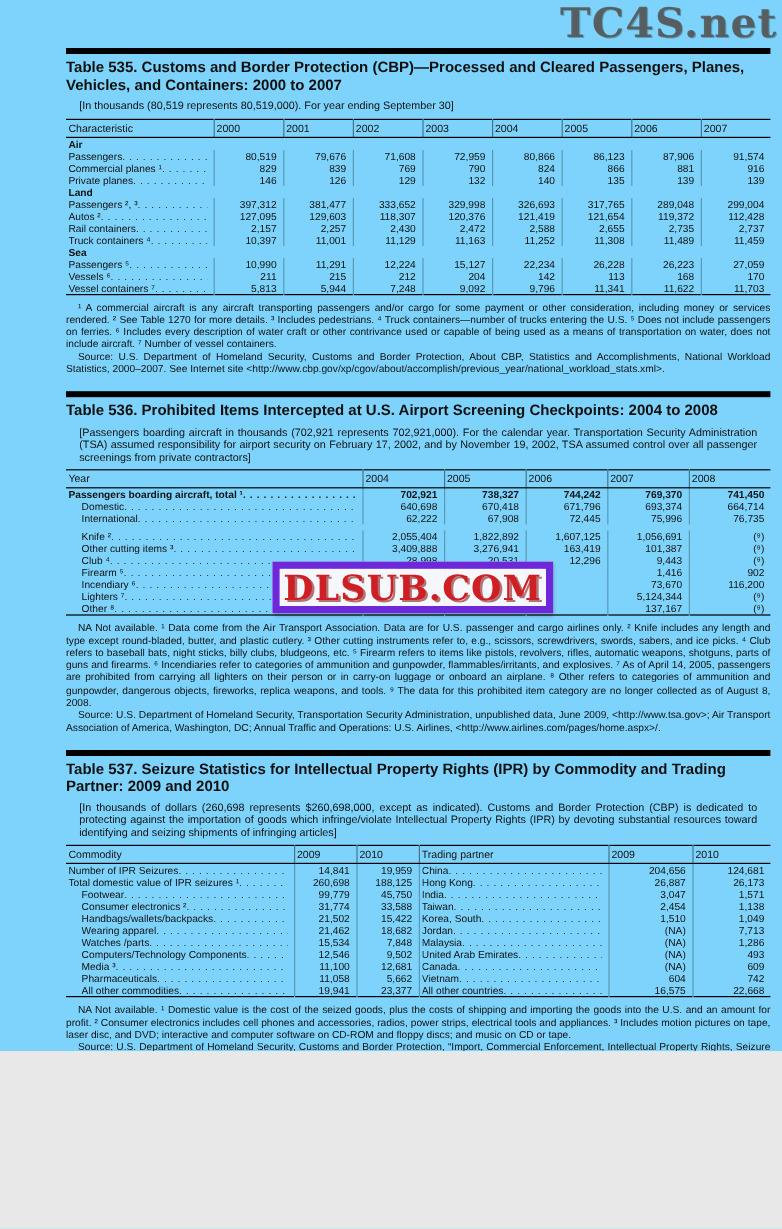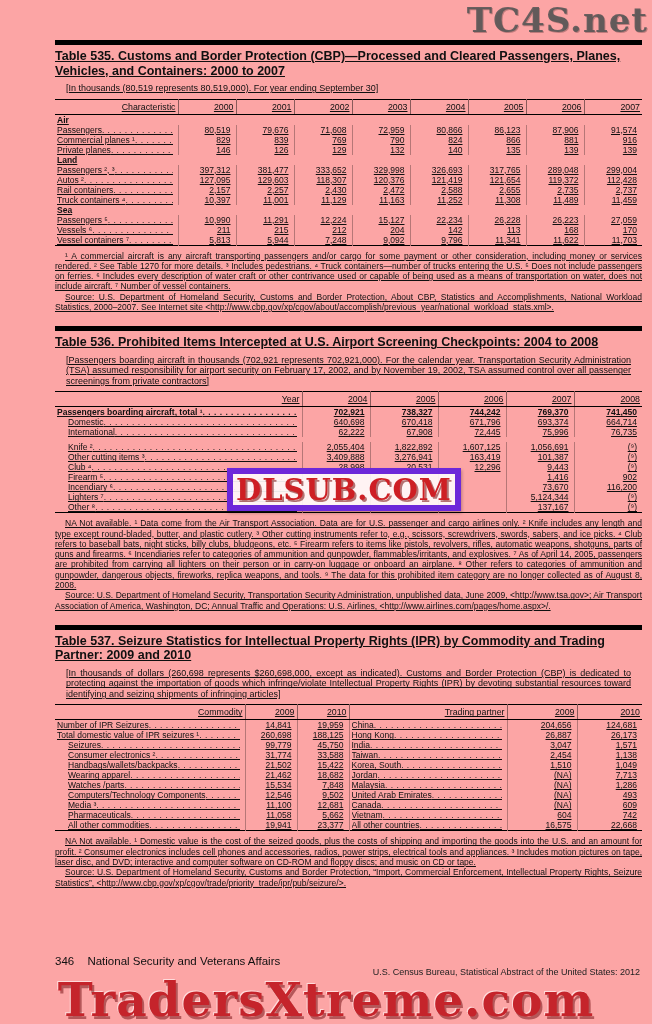--- a/index.html
+++ b/index.html
@@ -1,36 +1,35 @@
 <!DOCTYPE html>
 <html><head>
 <meta charset="utf-8">
 <style>
   * { margin:0; padding:0; box-sizing:border-box; }
   html,body { background:#e8e8e8; }
   .page {
-    position:relative; width:652px; height:1024px; margin:0 auto;
-    background:#fca5a5; overflow:hidden; color:#101010;
+    position:relative; width:652px; height:876px; margin:0 auto;
+    background:#7dd3fc; overflow:hidden; color:#101010;
     font-family:"Liberation Sans", sans-serif;
-    text-decoration:underline;
   }
   .content { padding:40px 10px 0 55px; position:relative; z-index:1; }
 
   .tbl-block { margin-bottom:14px; }
   .black-bar { height:5px; background:#000; margin-bottom:4px; }
   .tbl-title { font-size:12.5px; line-height:14.5px; font-weight:bold; margin:1px 0 5px; }
   .tbl-note  { font-size:9px; line-height:10.5px; text-align:justify; margin:0 11px 5px; }
 
   table.tbl {
     width:100%; border-collapse:collapse; table-layout:fixed;
     border-top:1.2px solid #000; border-bottom:1.2px solid #000;
     font-size:8.5px; line-height:10px; margin-bottom:5px;
   }
   table.tbl th {
-    font-weight:normal; text-align:right; vertical-align:middle;
+    font-weight:normal; text-align:left; vertical-align:middle;
     padding:2px 2px; font-size:8.8px;
     border-bottom:1px solid #000; border-right:1px solid rgba(0,0,0,0.45);
   }
   table.tbl th:last-child { border-right:none; }
   table.tbl td {
     padding:0 5px 0 2px; vertical-align:bottom;
     border-right:1px solid rgba(0,0,0,0.28);
   }
   table.tbl td:last-child { border-right:none; }
   td.num { text-align:right; white-space:nowrap; }
@@ -515,21 +514,21 @@
                   <span class="t">Hong Kong</span>
                   <span class="dots"></span>
                 </div>
               </td>
               <td class="num">26,887</td>
               <td class="num">26,173</td>
             </tr>
             <tr>
               <td class="stub ind">
                 <div class="stubwrap">
-                  <span class="t">Seizures</span>
+                  <span class="t">Footwear</span>
                   <span class="dots"></span>
                 </div>
               </td>
               <td class="num">99,779</td>
               <td class="num">45,750</td>
               <td class="stub">
                 <div class="stubwrap">
                   <span class="t">India</span>
                   <span class="dots"></span>
                 </div>

